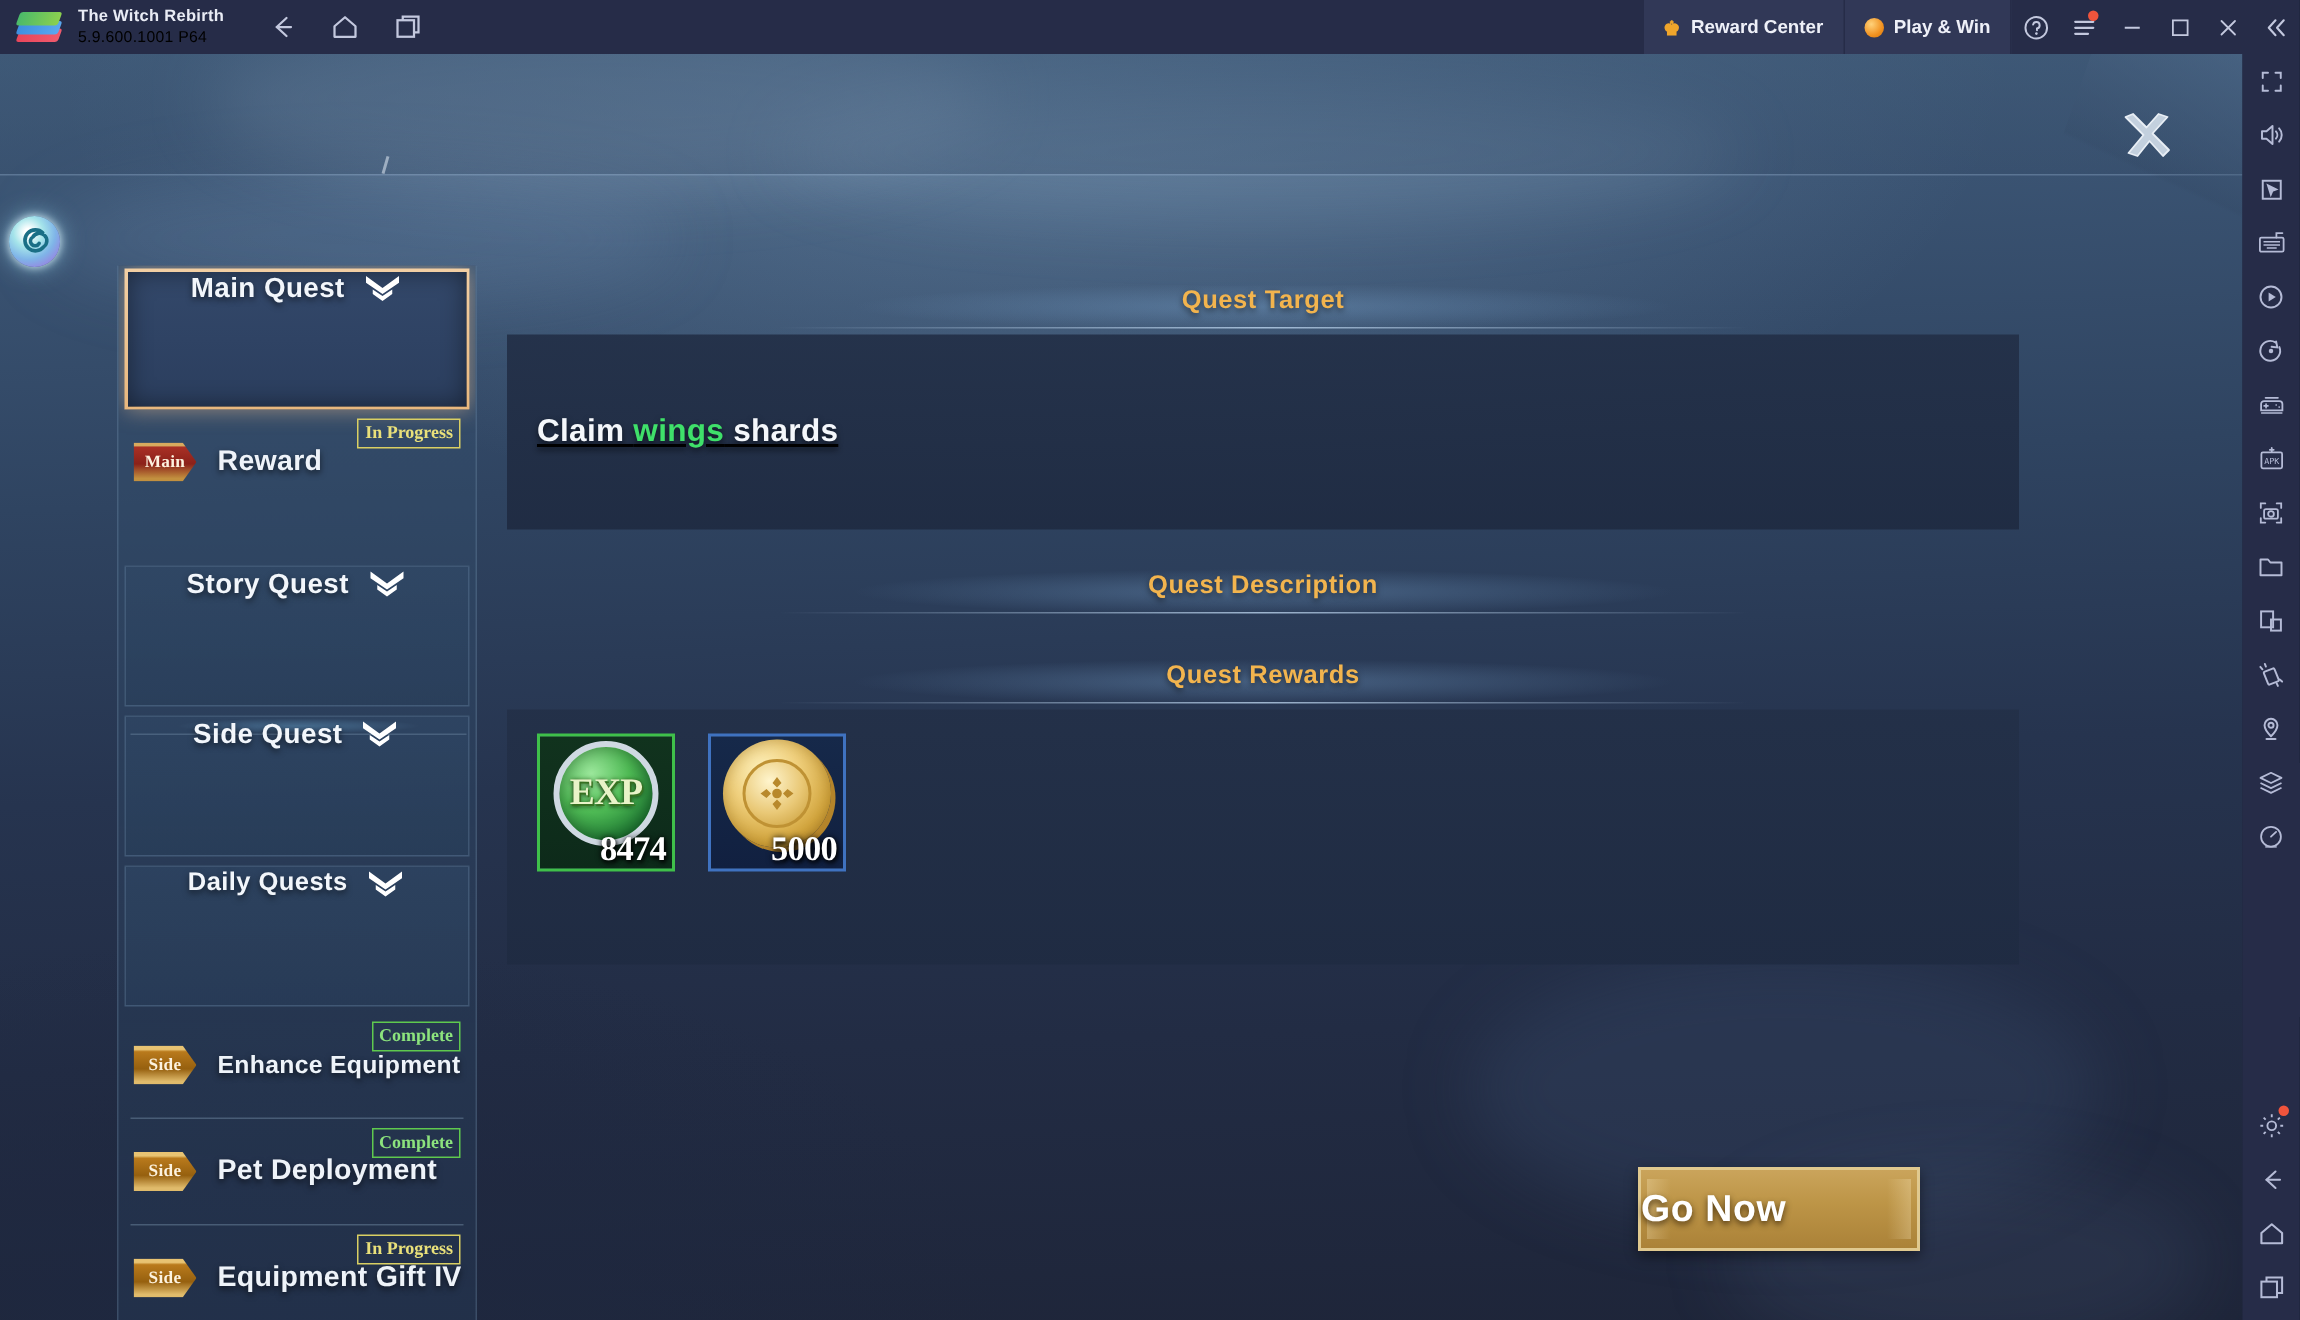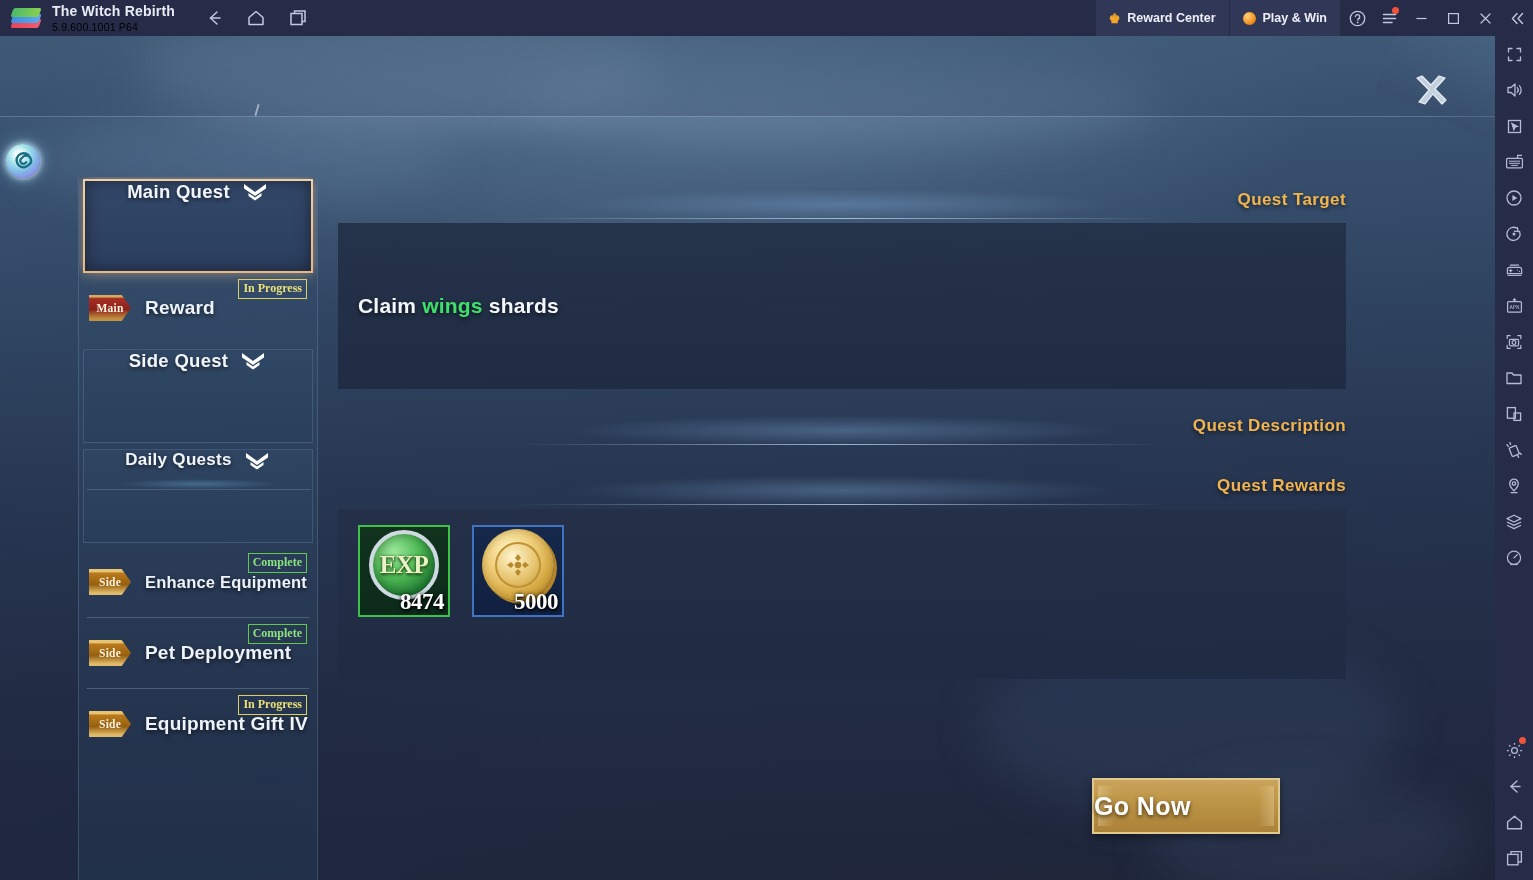--- a/index.html
+++ b/index.html
@@ -17,21 +17,21 @@
     display: flex; align-items: center;
     z-index: 50;
   }
   #bs-logo { width: 28px; height: 24px; margin-left: 12px; position: relative; }
   .stack { position: absolute; left: 0; width: 28px; height: 9px; border-radius: 2px;
            transform: skewX(-20deg); }
   .s1 { top: 13px; background: linear-gradient(90deg,#e8455a,#f05a6d); }
   .s2 { top: 8px;  background: linear-gradient(90deg,#3d8fe0,#5aa8ef); }
   .s3 { top: 2px;  background: linear-gradient(90deg,#4ab96a,#8cd04f); }
   #app-meta { margin-left: 12px; line-height: 1.15; }
-  #app-title { font-size: 14px; font-weight: bold; color: #e9ecf5; letter-spacing: .2px; }
+  #app-title { font-size: 11px; font-weight: bold; color: #e9ecf5; letter-spacing: .2px; }
   #app-version { font-size: 10.5px; color: #8f96b; margin-top: 1px; letter-spacing: .2px; }
   .tb-icon {
     width: 34px; height: 36px; display: flex; align-items: center; justify-content: center;
     color: #c3c8de; cursor: pointer;
   }
   #nav-group { display: flex; margin-left: 22px; gap: 8px; }
   #tb-right { margin-left: auto; display: flex; align-items: center; height: 36px; }
   .tb-pill {
     display: flex; align-items: center; gap: 7px; height: 36px; padding: 0 13px;
     background: #313857; color: #eef0f8; font-size: 12.5px; font-weight: bold;
@@ -168,37 +168,37 @@
     position: absolute; left: 8px; top: 300px; width: 224px; height: 14px;
     background: radial-gradient(ellipse 112px 7px at 50% 50%, rgba(120,190,235,.70), rgba(120,190,235,0) 72%);
   }
   #reward-underline { position: absolute; left: 8px; top: 312px; width: 224px; height: 1px;
                       background: rgba(180,210,235,.45); }
 
   
   #detail { position: absolute; left: 338px; top: 141px; width: 1008px; height: 703px; }
   .sec-head {
     position: relative; width: 100%; height: 46px;
-    display: flex; align-items: center; justify-content: flex-end;
+    display: flex; align-items: center; justify-content: center;
     background: radial-gradient(ellipse 360px 20px at 50% 60%, rgba(118,160,202,.40), rgba(118,160,202,0) 76%);
   }
   .sec-head::after {
     content: ""; position: absolute; left: 18%; right: 18%; bottom: 4px; height: 1px;
     background: linear-gradient(90deg, rgba(180,210,238,0), rgba(195,220,245,.75), rgba(180,210,238,0));
   }
   .sec-title {
     font-size: 17px; font-weight: bold; color: #f2b44e; letter-spacing: .4px;
     text-shadow: 0 2px 4px rgba(0,0,0,.55);
   }
   .sec-body {
     background: linear-gradient(180deg, rgba(35,48,72,.94), rgba(31,43,66,.94));
     display: flex; align-items: center;
     padding: 0 20px;
   }
-  #target-body { height: 166px; }
+  #target-body { height: 130px; text-decoration: underline; }
   #desc-body { height: 123px; }
   #rewards-body { height: 170px; align-items: flex-start; padding-top: 16px; gap: 22px; }
   .body-text {
     font-size: 21px; font-weight: bold; color: #f4f7fb; letter-spacing: .2px;
     text-shadow: 0 2px 4px rgba(0,0,0,.6);
   }
   .hl-green { color: #3fe06a; }
 
   .reward-item { position: relative; width: 92px; height: 92px; cursor: pointer; }
   .reward-item .frame {
@@ -388,20 +388,29 @@
     </div>
 
     <div class="qrow">
       <span class="tag main">Main</span>
       <span class="qname">Reward</span>
       <span class="status progress">In Progress</span>
     </div>
     <div id="reward-glow"></div>
     <div id="reward-underline"></div>
 
+    <div class="cat" style="margin-top:34px">
+      <span class="cat-label">Story Quest</span>
+      <span class="chev">
+        <svg width="28" height="22" viewBox="0 0 28 22" fill="#ffffff">
+          <path d="M3 3 L14 11 L25 3 L25 7.5 L14 15 L3 7.5 Z"></path>
+          <path d="M7.5 12 L14 16.4 L20.5 12 L20.5 15 L14 19.6 L7.5 15 Z"></path>
+        </svg>
+      </span>
+    </div>
 
     <div class="cat" style="margin-top:6px">
       <span class="cat-label">Side Quest</span>
       <span class="chev">
         <svg width="28" height="22" viewBox="0 0 28 22" fill="#ffffff">
           <path d="M3 3 L14 11 L25 3 L25 7.5 L14 15 L3 7.5 Z"></path>
           <path d="M7.5 12 L14 16.4 L20.5 12 L20.5 15 L14 19.6 L7.5 15 Z"></path>
         </svg>
       </span>
     </div>

